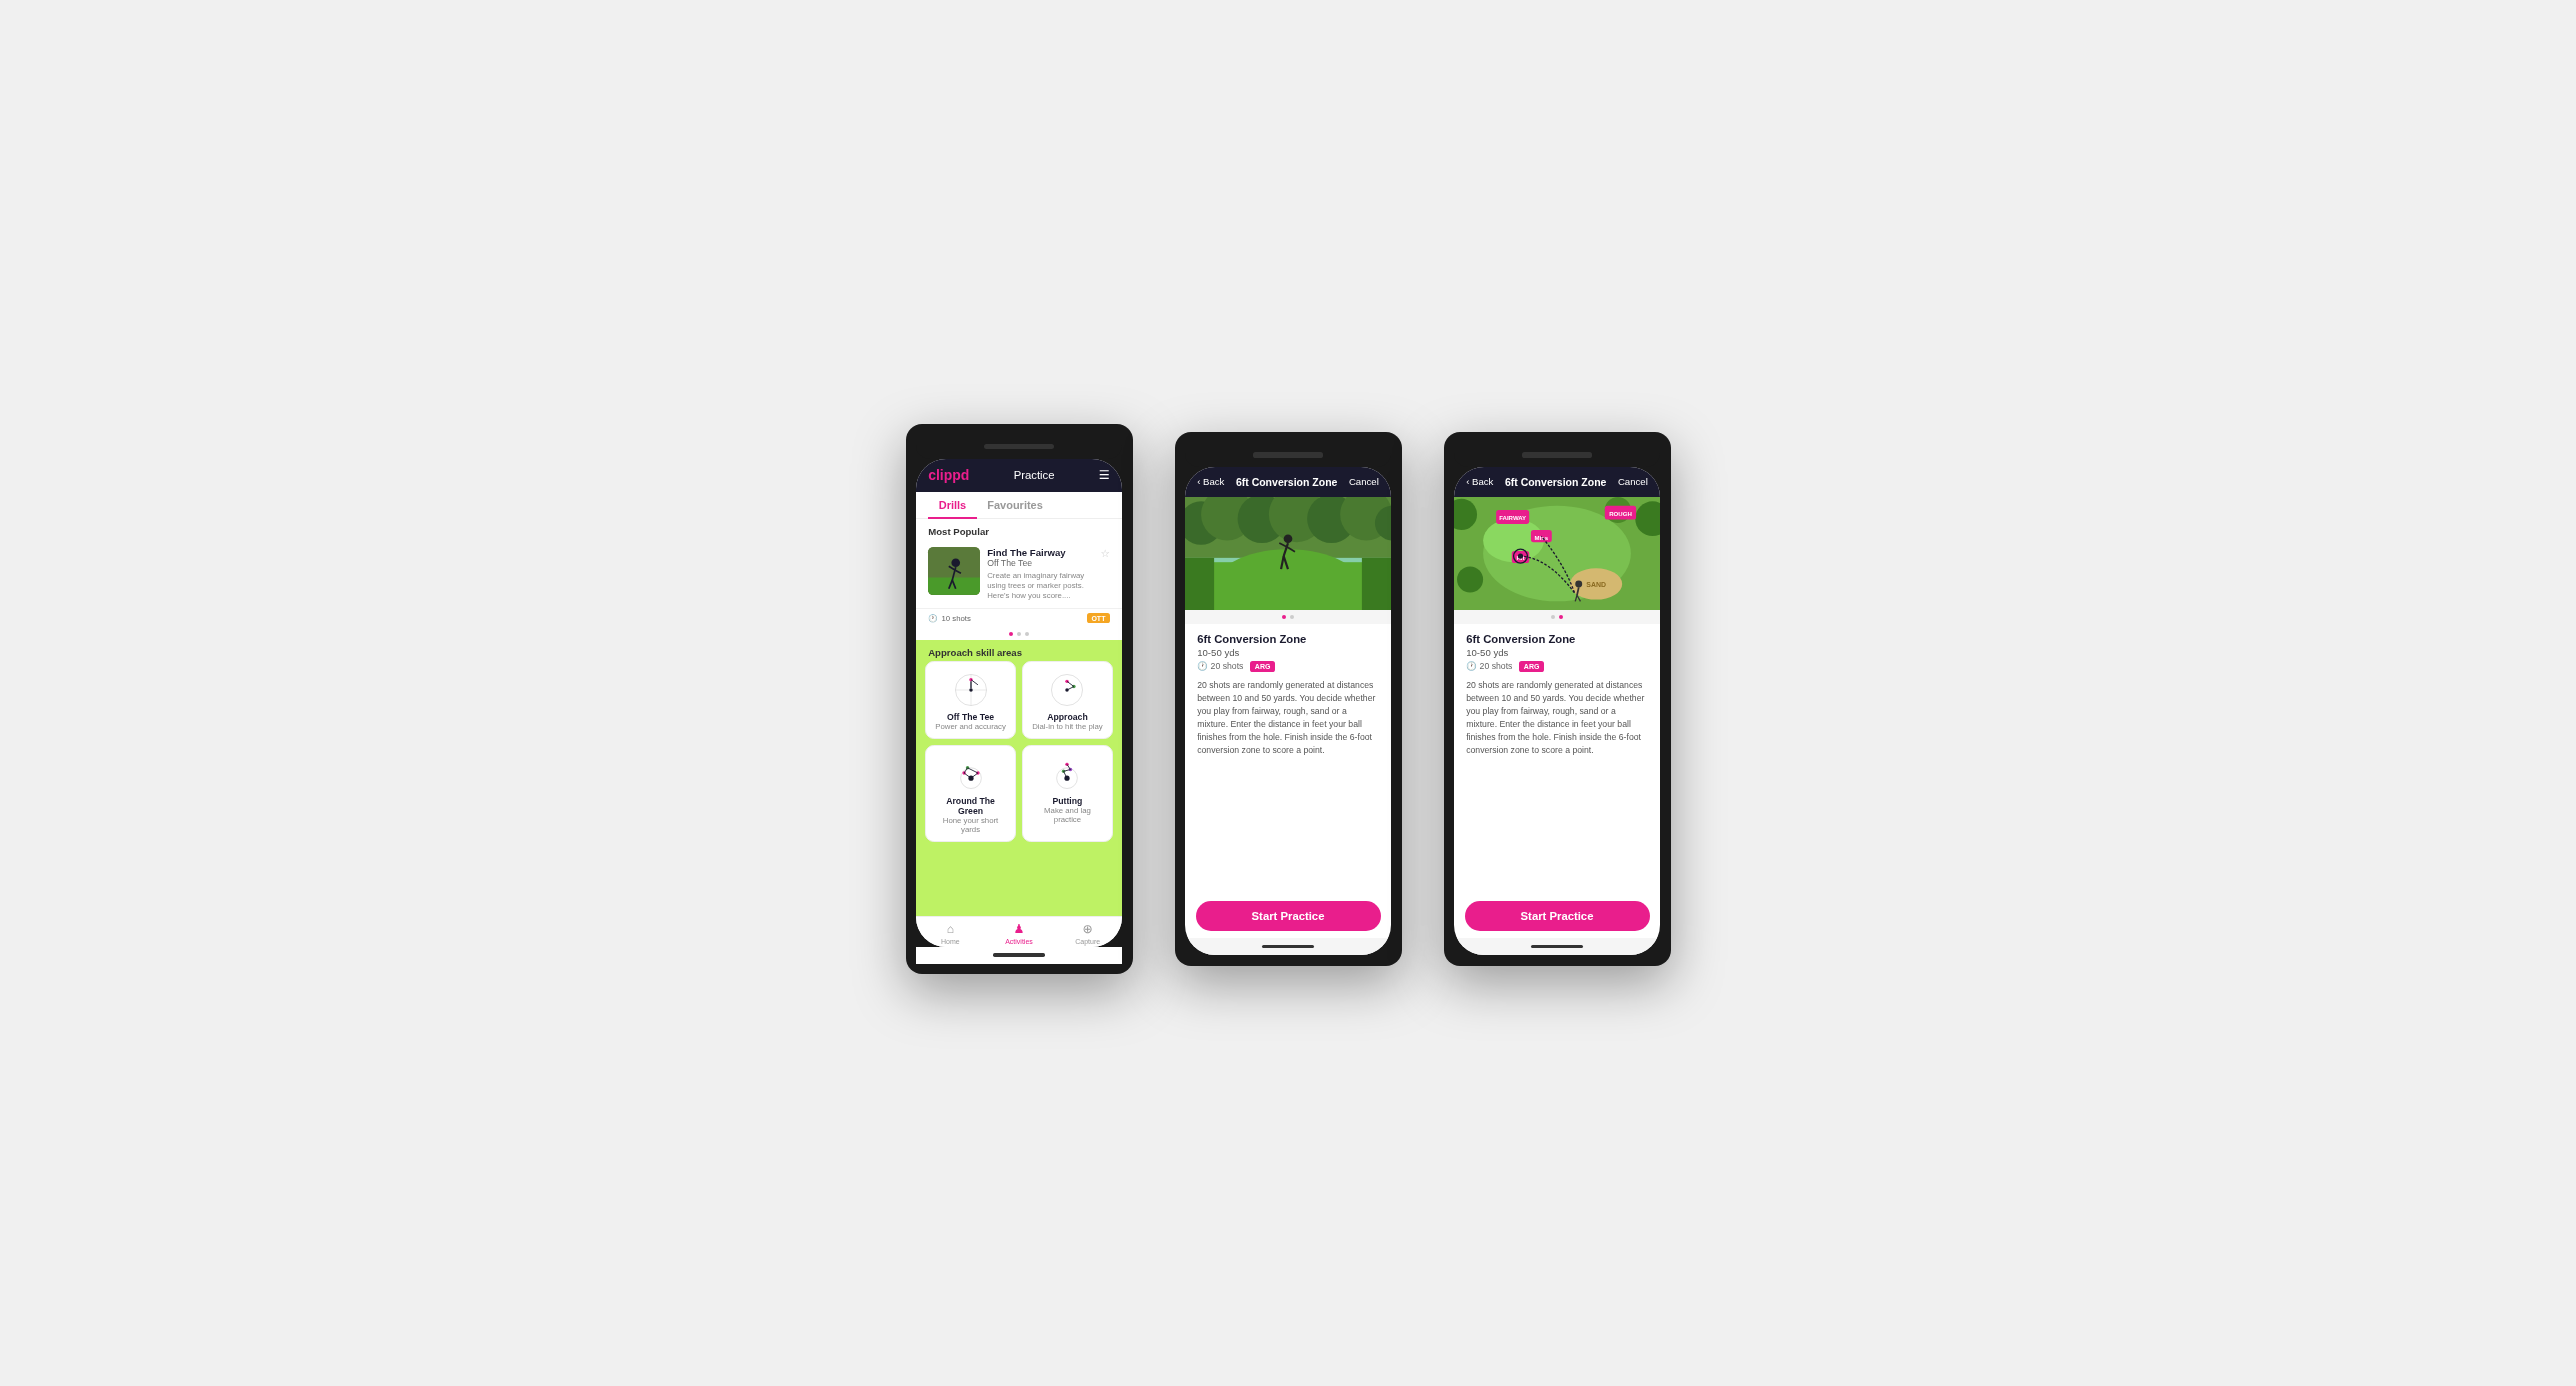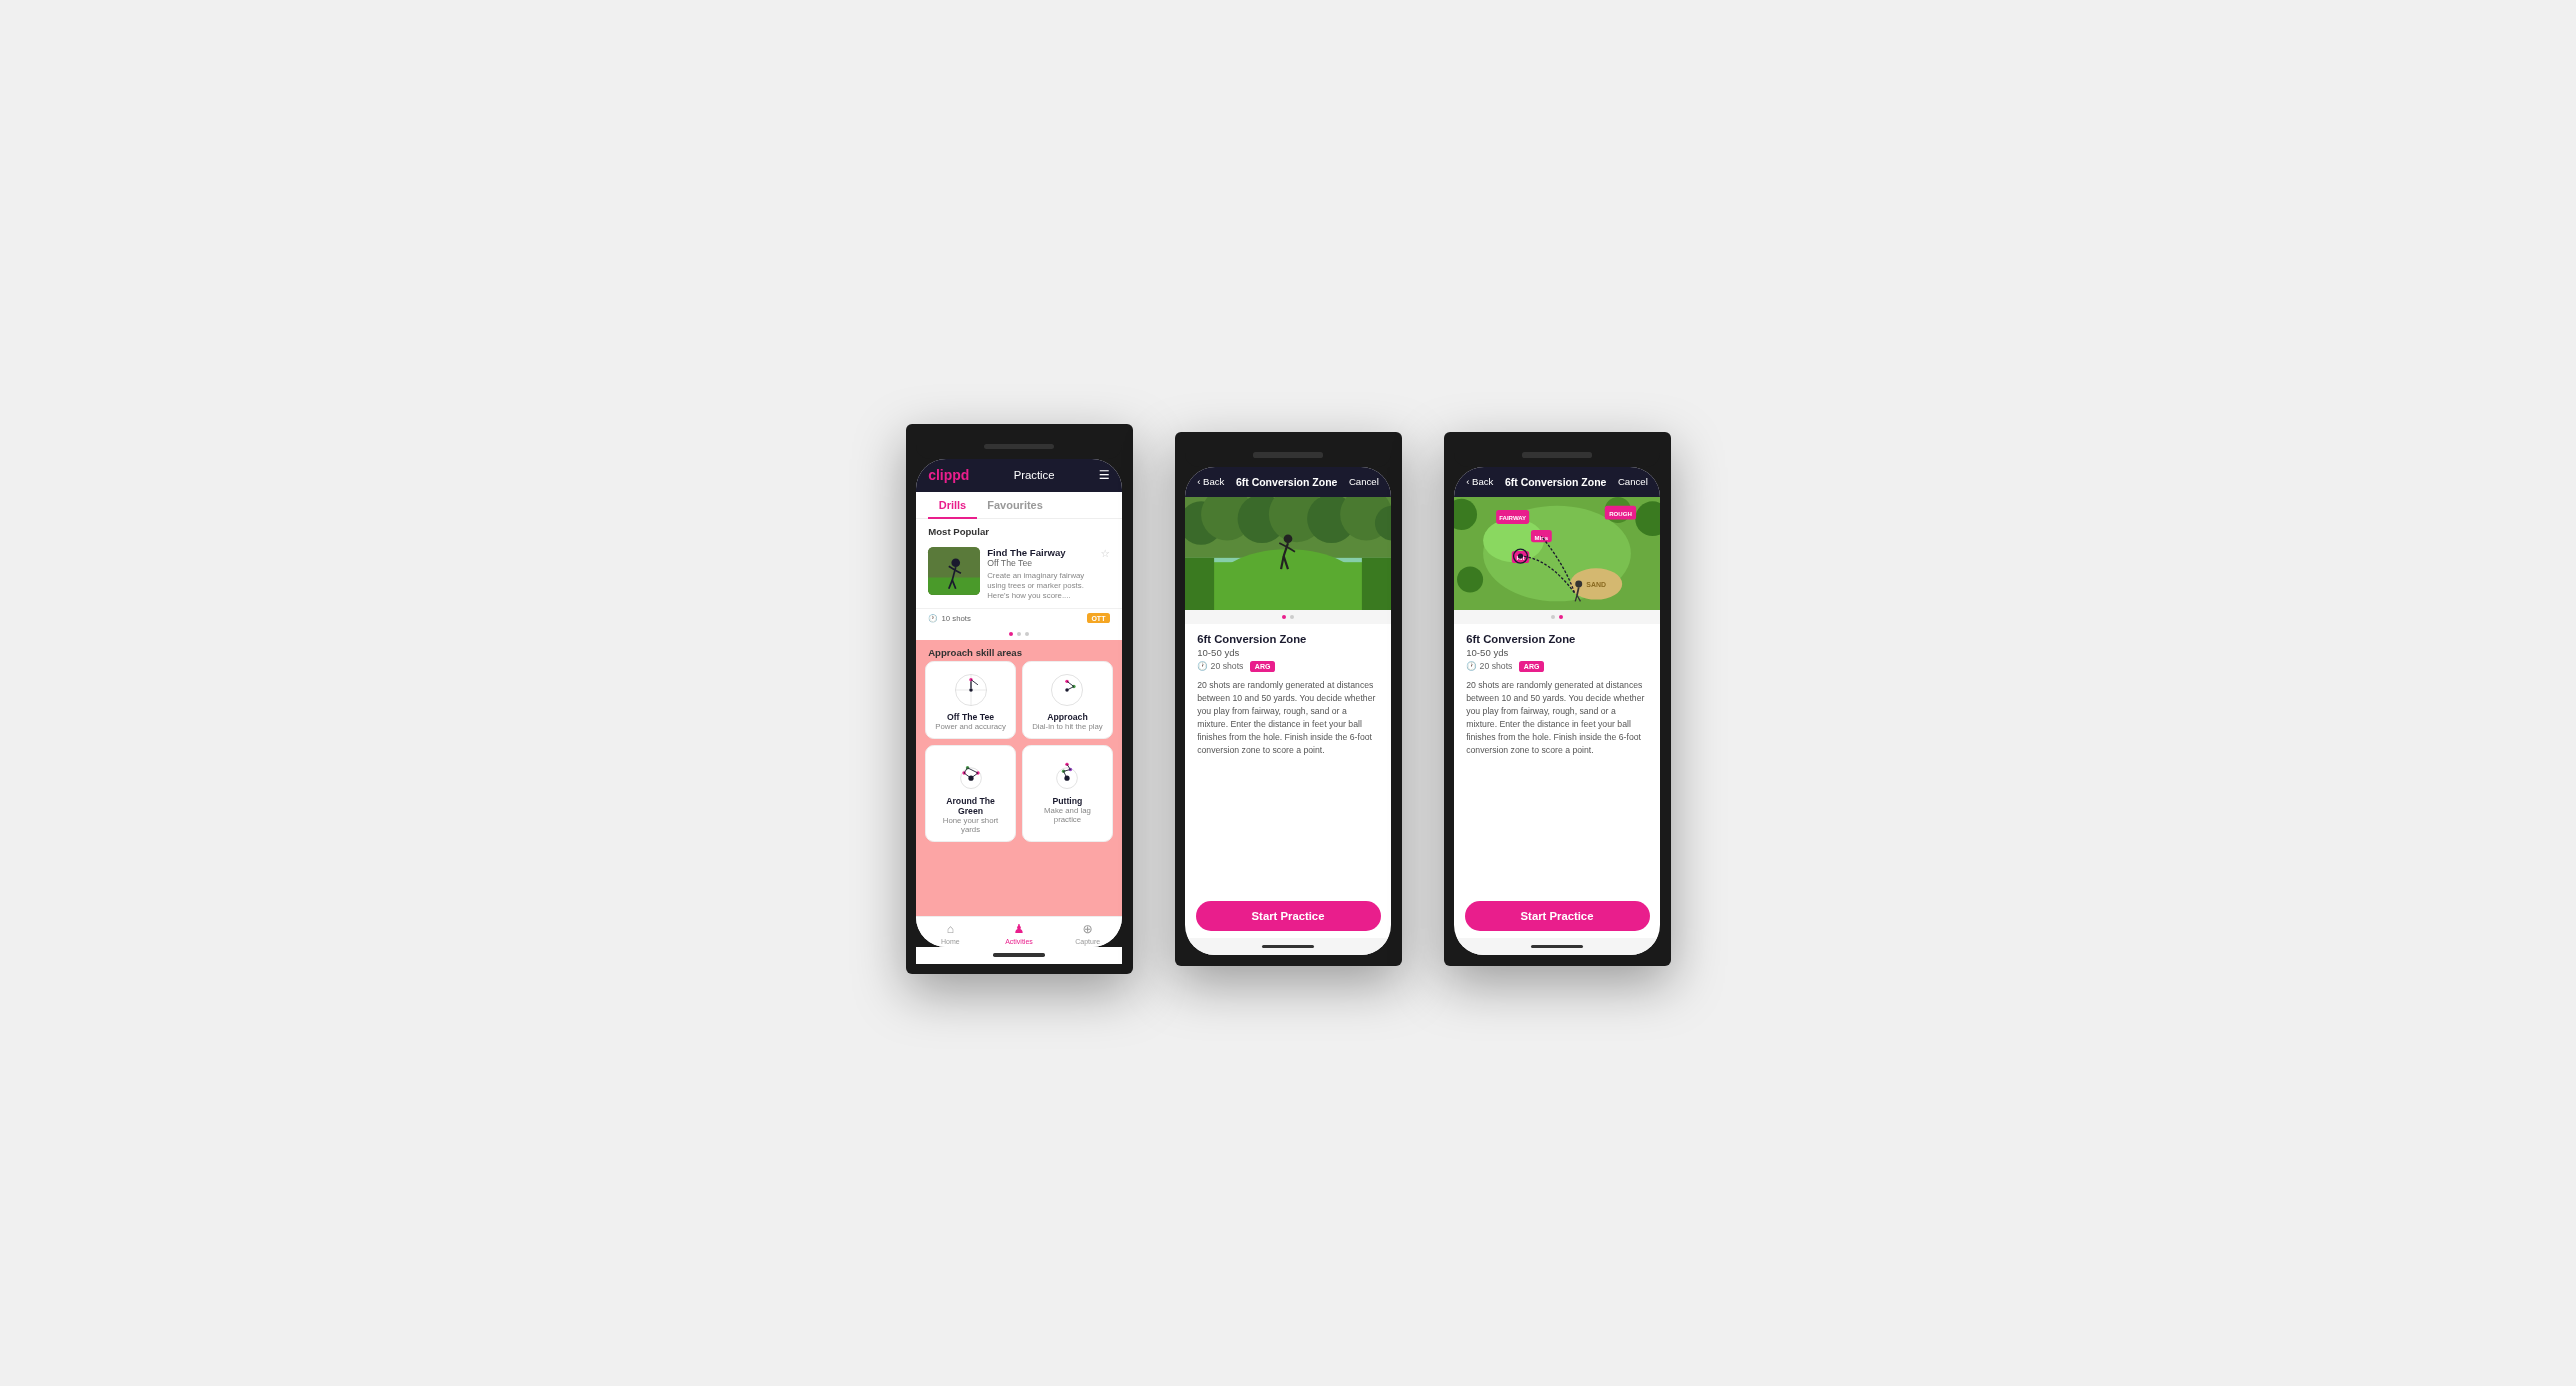--- a/index.html
+++ b/index.html
@@ -15,21 +15,21 @@
       display: flex;
       gap: 42px;
       align-items: center;
       padding: 35px;
     }
 
     
     .phone {
       width: 227px;
       background: #1a1a1a;
-      border-radius: 6px;
+      border-radius: 16px;
       padding: 10.5px;
       box-shadow: 0 17.4px 52px rgba(0,0,0,0.35);
       position: relative;
       margin-top: 12px;
     }
     .phone-inner {
       background: #fff;
       border-radius: 30px;
       overflow: hidden;
       min-height: 488px;
@@ -110,21 +110,21 @@
       position: absolute;
       bottom: -0.9px;
       left: 0;
       right: 0;
       height: 1.7px;
       background: #e91e8c;
     }
     .screen1-body {
       flex: 1;
       overflow-y: auto;
-      background: #fca5a5;
+      background: #bef264;
     }
     .section-title {
       font-size: 9.6px;
       font-weight: 600;
       color: #333;
       padding: 7px 12.2px 3.5px;
       background: #fff;
     }
     .featured-card {
       background: #fff;

